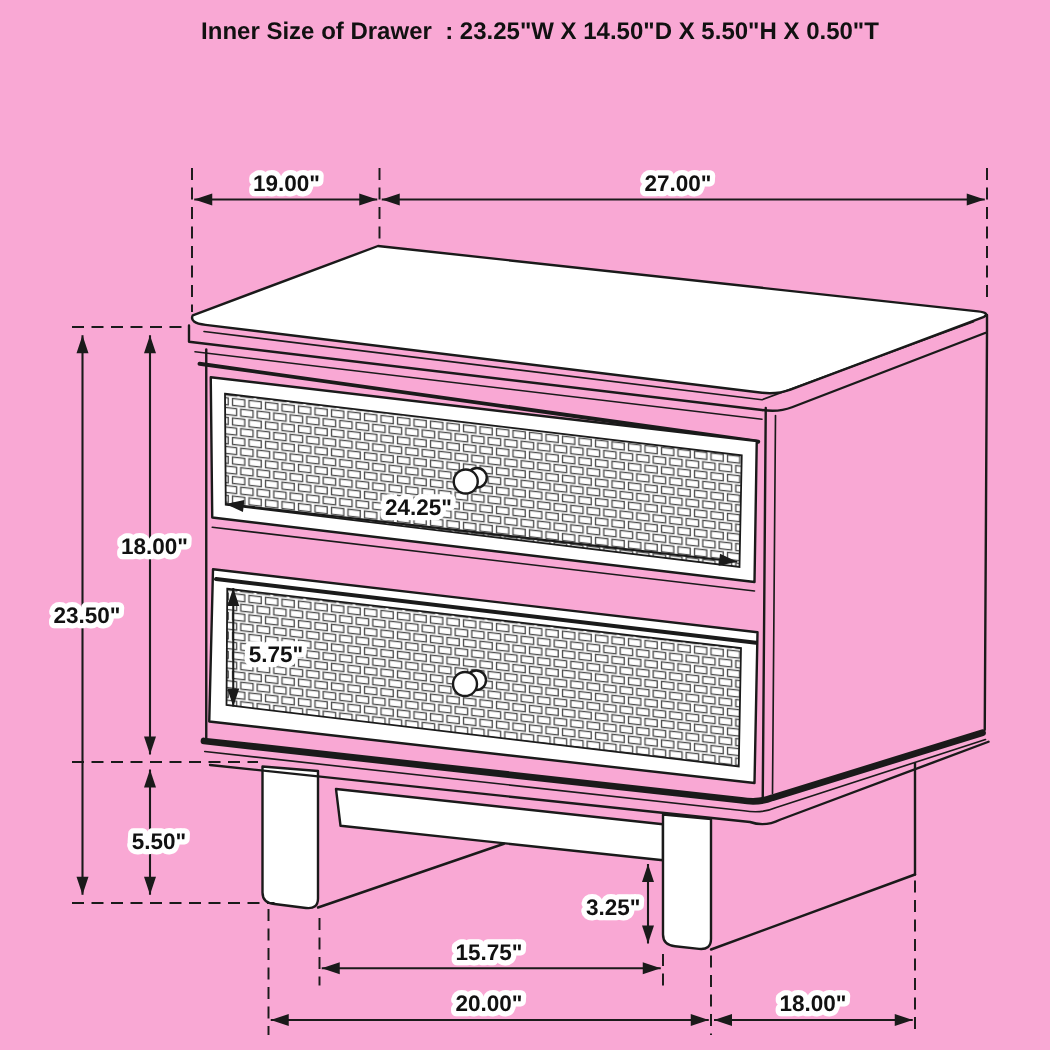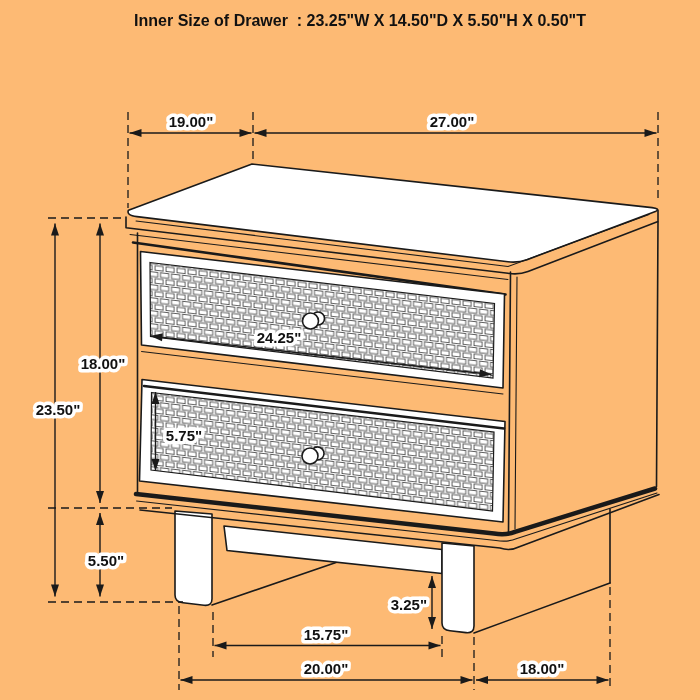--- a/index.html
+++ b/index.html
@@ -1,16 +1,16 @@
 <!DOCTYPE html>
 <html><head>
 <meta charset="utf-8">
 <style>
   html,body{margin:0;padding:0;background:#ffffff;}
-  .stage{width:700px;height:700px;position:relative;background:#fdba74;font-family:"Liberation Sans",sans-serif;}
+  .stage{width:700px;height:700px;position:relative;background:#f9a8d4;font-family:"Liberation Sans",sans-serif;}
   svg text{font-family:"Liberation Sans","DejaVu Sans",sans-serif;white-space:pre;}
   .title-txt{font-size:16px;font-weight:bold;fill:#111;}
   .dim-txt{font-size:15px;font-weight:bold;fill:#111;paint-order:stroke fill;stroke:#ffffff;stroke-width:7px;stroke-linejoin:round;}
   .ln{stroke:#1a1a1a;fill:none;stroke-width:1.6;stroke-linecap:round;stroke-linejoin:round;}
   .thin{stroke-width:1.1;}
   .thick{stroke-width:4.5;}
   .med{stroke-width:2.6;}
   .wf{fill:#ffffff;stroke:#1a1a1a;stroke-width:1.6;stroke-linejoin:round;}
   .dash{stroke:#1a1a1a;stroke-width:1.3;fill:none;stroke-dasharray:8 5;}
   .dim{stroke:#1a1a1a;stroke-width:1.4;fill:none;marker-start:url(#arr);marker-end:url(#arr);}

